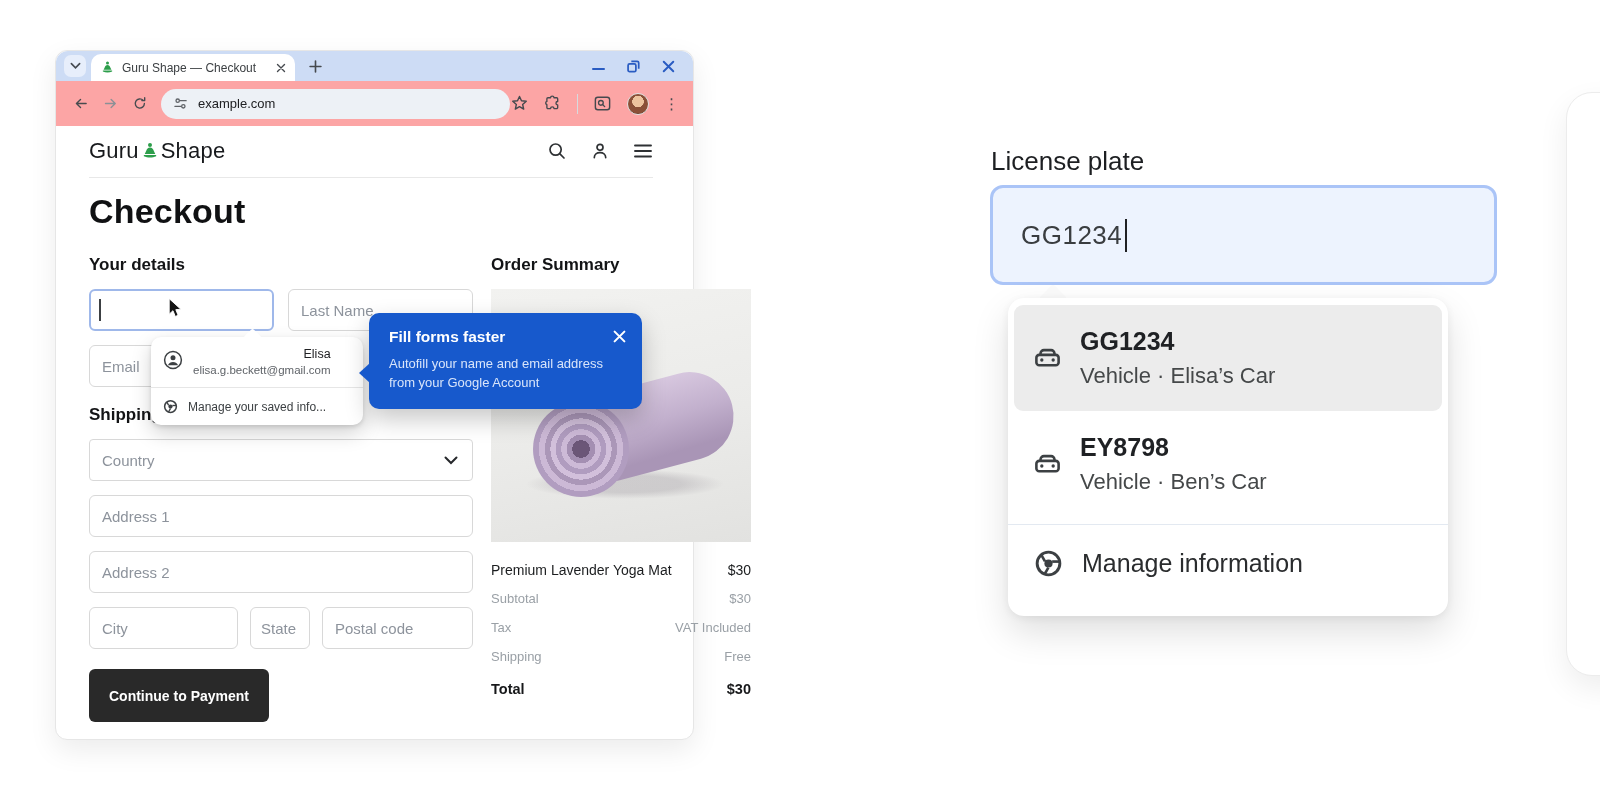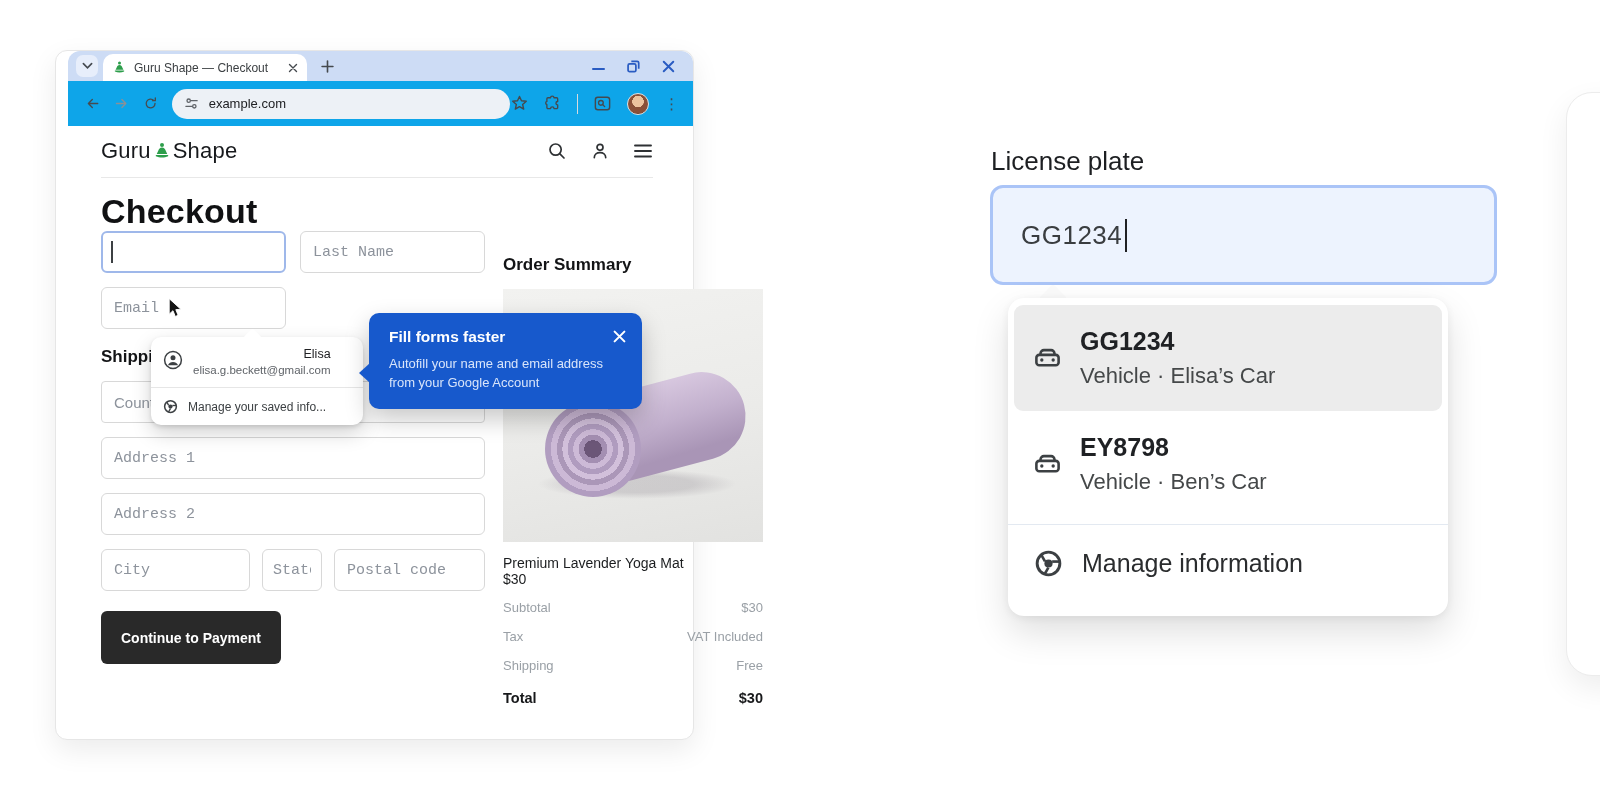--- a/index.html
+++ b/index.html
@@ -3,34 +3,34 @@
 <meta charset="utf-8">
 <style>
   * { margin:0; padding:0; box-sizing:border-box; }
   html,body { width:1600px; height:800px; overflow:hidden; background:#ffffff;
     font-family:"Liberation Sans", sans-serif; }
   svg { display:block; }
 
   
   .browser { position:absolute; left:55px; top:50px; width:639px; height:690px;
     background:#fff; border-radius:12px; border:1px solid #e6e6e6;
-    box-shadow:0 10px 28px rgba(0,0,0,.08);padding-left:12px; }
+    box-shadow:0 10px 28px rgba(0,0,0,.08); }
   .tabstrip { height:30px; background:#cddcf5; border-radius:12px 12px 0 0;
     display:flex; align-items:center; }
   .tab-chevron { width:22px; height:22px; margin-left:8px; border-radius:7px;
     background:#e7eefb; display:flex; align-items:center; justify-content:center; }
   .tab { align-self:flex-end; margin-left:5px; width:204px; height:27px; background:#fff;
     border-radius:10px 10px 0 0; display:flex; align-items:center; padding:0 9px; }
   .tab-title { flex:1; margin-left:7px; font-size:12px; color:#3c4043; white-space:nowrap;
     overflow:hidden; }
   .newtab { margin-left:14px; color:#444; }
   .win-controls { margin-left:auto; margin-right:18px; display:flex; align-items:center; gap:22px; }
   .win-min { width:13px; height:2.4px; background:#2a5cc2; border-radius:2px; margin-top:6px; }
 
-  .toolbar { height:45px; display:flex; align-items:center; background:#0ea5e9; padding:0 10px; }
+  .toolbar { height:45px; display:flex; align-items:center; background:#fca5a5; padding:0 10px; }
   .nav-ic { margin-left:8px; }
   .addressbar { margin-left:14px; width:428px; height:30px; border-radius:15px; background:#edf1f6;
     display:flex; align-items:center; padding:0 12px; gap:10px; }
   .url { font-size:13px; color:#202124; }
   .tb-right { margin-left:auto; display:flex; align-items:center; gap:15px; margin-right:4px; }
   .tb-div { width:1px; height:20px; background:#d7dade; }
   .avatar { width:22px; height:22px; border-radius:50%;
     background:radial-gradient(circle at 50% 38%, #ecc39e 0 36%, #8a5038 37% 72%, #6e3f2c 73% 100%);
     border:1px solid #e0e0e0; }
   .kebab { font-size:15px; color:#45494e; letter-spacing:0; line-height:1; }
@@ -43,21 +43,21 @@
     letter-spacing:.2px; }
   .hdr-icons { margin-left:auto; display:flex; align-items:center; gap:23px; }
   h1.checkout { margin-top:14px; font-size:34px; font-weight:800; color:#101113; letter-spacing:.2px; }
 
   .columns { display:flex; gap:18px; margin-top:0; }
   .col-left { width:385px; }
   .col-right { width:260px; }
   h2.sec { font-size:17px; font-weight:700; color:#131416; margin:24px 0 14px; line-height:20px; }
 
   .inp { height:42px; border:1px solid #d8d8d8; border-radius:6px; padding:0 12px; font-size:15px;
-    color:#202124; background:#fff; width:100%; font-family:Liberation Mono, monospace; outline:none; }
+    color:#202124; background:#fff; width:100%; font-family:Liberation Sans, sans-serif; outline:none; }
   .inp::placeholder { color:#8d939c; opacity:1; }
   .name-row { display:flex; gap:14px; margin-bottom:14px; }
   .w-half { width:185px; }
   .focused { border:2px solid #9fb8ea; border-radius:6px; height:42px; width:185px; background:#fff;
     display:flex; align-items:center; padding-left:8px; }
   .caret { width:1.5px; height:22px; background:#3c4043; }
   .email-row { margin-bottom:0; }
   .select-box { height:42px; border:1px solid #d8d8d8; border-radius:4px; display:flex;
     align-items:center; padding:0 14px 0 12px; margin-bottom:14px; background:#fff; }
   .select-box .ph { font-size:15px; color:#8d939c; flex:1; }
@@ -74,21 +74,21 @@
     background:radial-gradient(ellipse, rgba(90,80,95,.18) 0 40%, rgba(0,0,0,0) 70%); }
   .mat-roll { position:absolute; left:72px; top:94px; width:172px; height:88px; border-radius:44px;
     transform:rotate(-15deg);
     background:linear-gradient(178deg,#d6c6de 6%,#c2b0cd 46%,#a995b6 84%); }
   .mat-spiral { position:absolute; left:42px; top:112px; width:96px; height:96px; border-radius:50%;
     background:radial-gradient(circle,
       #6b5677 0 13%, #a48fb2 13% 21%, #cdbad7 21% 29%, #b09cbf 29% 37%,
       #d2c0db 37% 45%, #ab97b8 45% 53%, #ccb9d6 53% 62%, #b19dc0 62% 72%,
       #c6b3d0 72% 86%, #b5a1c2 86% 100%); }
   .prod-row { display:flex; justify-content:space-between; font-size:14px; color:#1b1d1f;
-    margin:13px 0 11px;flex-direction:column; }
+    margin:20px 0 11px; }
   .sum-rows { display:flex; flex-direction:column; gap:10px; }
   .sum-row { display:flex; justify-content:space-between; font-size:13px; color:#9aa0a6;
     line-height:19px; }
   .total-row { display:flex; justify-content:space-between; font-size:14.5px; font-weight:700;
     color:#17181a; margin-top:15px; }
 
   
   .af-pop { position:absolute; left:95px; top:286px; width:212px; background:#fff; border-radius:10px;
     box-shadow:0 2px 4px rgba(0,0,0,.12), 0 8px 20px rgba(0,0,0,.18); z-index:30; }
   .af-pop::before { content:""; position:absolute; left:95px; top:-6px; width:13px; height:13px;
@@ -238,20 +238,21 @@
         <svg width="20" height="16" viewBox="0 0 20 16">
           <path d="M2 2.5 H18 M2 8 H18 M2 13.5 H18" stroke="#2e3134" stroke-width="1.9" stroke-linecap="round"></path>
         </svg>
       </div>
     </div>
 
     <h1 class="checkout">Checkout</h1>
 
     <div class="columns">
       <div class="col-left">
+        <h2 class="sec">Your details</h2>
 
         <div class="name-row">
           <div class="focused">
             <span class="caret"></span>
           </div>
           <input class="inp w-half" placeholder="Last Name" style="">
         </div>
 
         <div class="email-row">
           <input class="inp w-half" placeholder="Email" style="">

